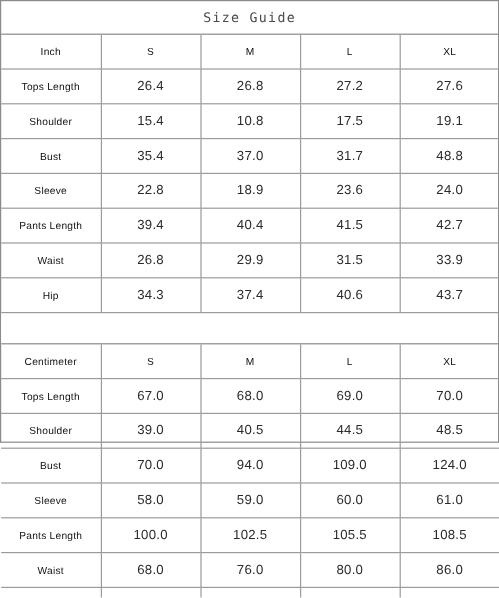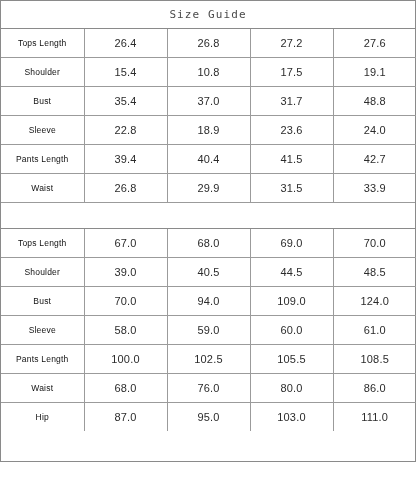--- a/index.html
+++ b/index.html
@@ -10,21 +10,21 @@
   body {
     width: 416px;
     height: 498px;
     overflow: hidden;
     font-family: "Liberation Sans", sans-serif;
     color: #1a1a1a;
   }
 
   .guide {
     width: 416px;
-    height: 462px;
+    height: 369px;
     box-sizing: border-box;
     border: 1px solid #8a8a8a;
     display: flex;
     flex-direction: column;
     background: #ffffff;
   }
 
   .title-row {
     height: 27px;
     min-height: 27px;
@@ -108,20 +108,27 @@
     <table class="size-table">
       <colgroup>
         <col class="c-label">
           <col class="c-size">
           <col class="c-size">
           <col class="c-size">
           <col class="c-size">
       </colgroup>
       <tbody>
         <tr>
+          <th class="hdr-cell">Inch</th>
+          <th class="hdr-cell">S</th>
+          <th class="hdr-cell">M</th>
+          <th class="hdr-cell">L</th>
+          <th class="hdr-cell">XL</th>
+        </tr>
+        <tr>
           <td class="row-label">Tops Length</td>
           <td class="val-cell">26.4</td>
           <td class="val-cell">26.8</td>
           <td class="val-cell">27.2</td>
           <td class="val-cell">27.6</td>
         </tr>
         <tr>
           <td class="row-label">Shoulder</td>
           <td class="val-cell">15.4</td>
           <td class="val-cell">10.8</td>
@@ -149,36 +156,50 @@
           <td class="val-cell">41.5</td>
           <td class="val-cell">42.7</td>
         </tr>
         <tr>
           <td class="row-label">Waist</td>
           <td class="val-cell">26.8</td>
           <td class="val-cell">29.9</td>
           <td class="val-cell">31.5</td>
           <td class="val-cell">33.9</td>
         </tr>
+        <tr>
+          <td class="row-label">Hip</td>
+          <td class="val-cell">34.3</td>
+          <td class="val-cell">37.4</td>
+          <td class="val-cell">40.6</td>
+          <td class="val-cell">43.7</td>
+        </tr>
       </tbody>
     </table>
   </div>
 
   <div class="spacer-row"></div>
 
   <div class="table-block">
     <table class="size-table">
       <colgroup>
         <col class="c-label">
           <col class="c-size">
           <col class="c-size">
           <col class="c-size">
           <col class="c-size">
       </colgroup>
       <tbody>
+        <tr>
+          <th class="hdr-cell">Centimeter</th>
+          <th class="hdr-cell">S</th>
+          <th class="hdr-cell">M</th>
+          <th class="hdr-cell">L</th>
+          <th class="hdr-cell">XL</th>
+        </tr>
         <tr>
           <td class="row-label">Tops Length</td>
           <td class="val-cell">67.0</td>
           <td class="val-cell">68.0</td>
           <td class="val-cell">69.0</td>
           <td class="val-cell">70.0</td>
         </tr>
         <tr>
           <td class="row-label">Shoulder</td>
           <td class="val-cell">39.0</td>

